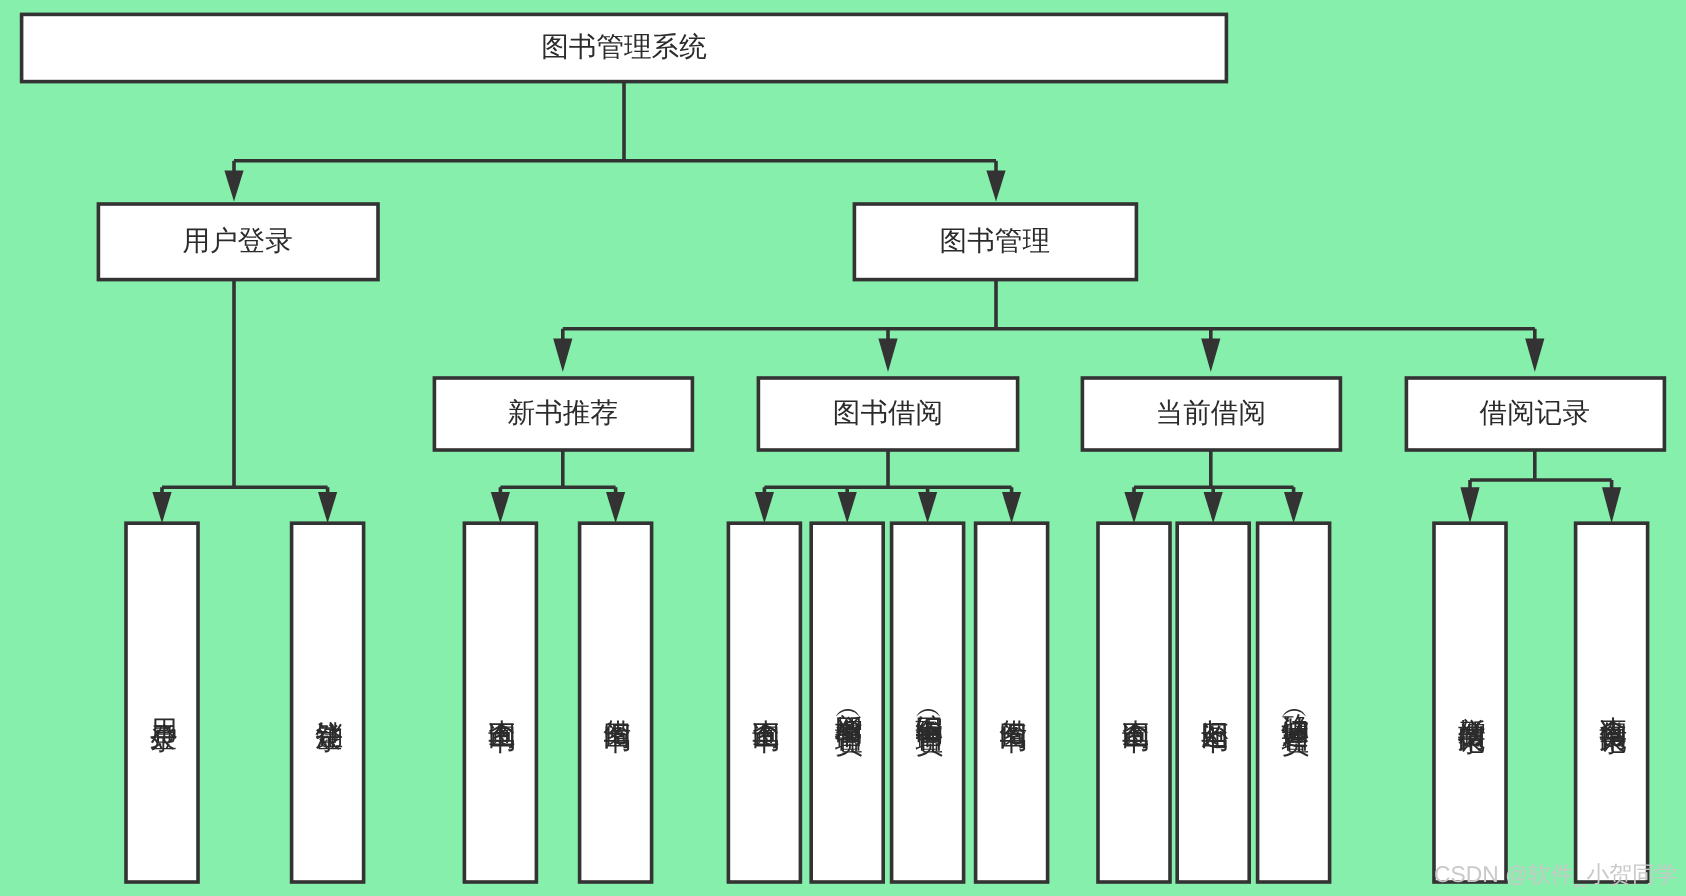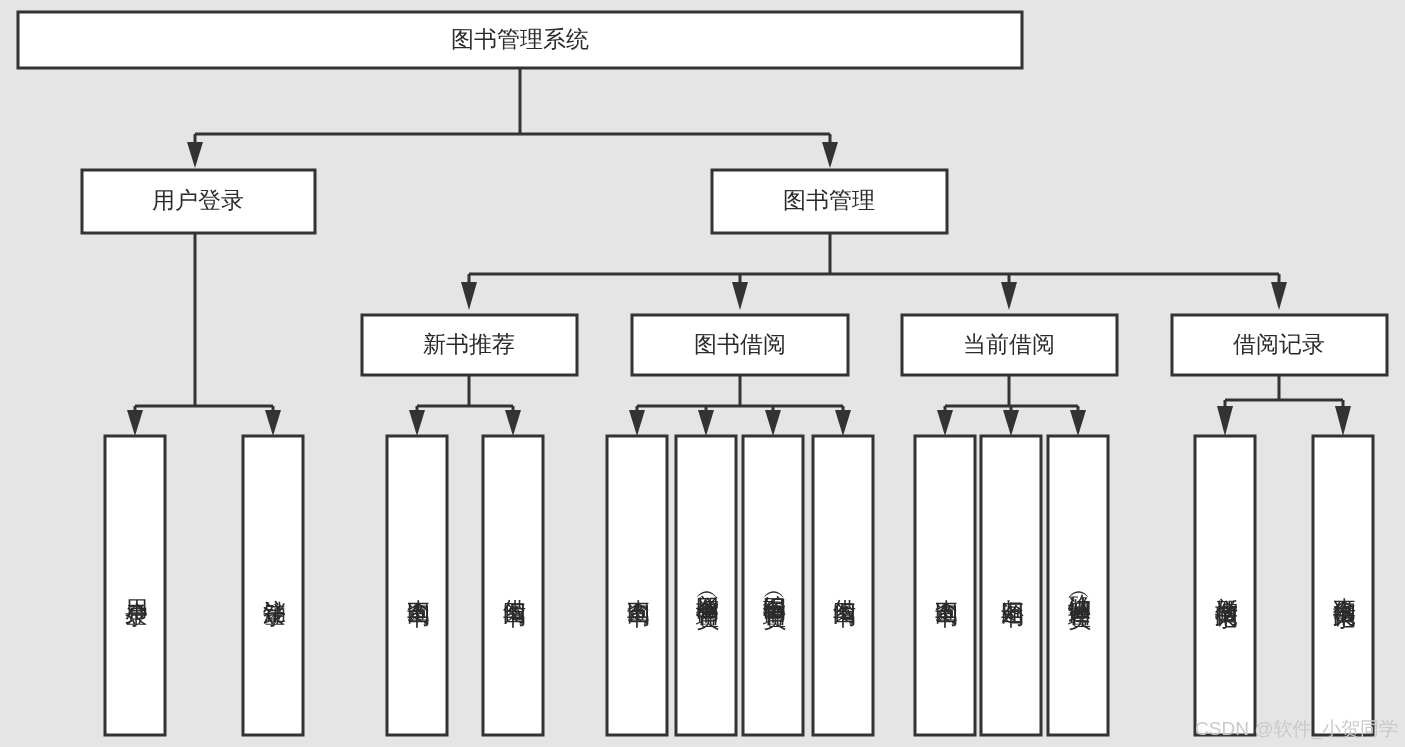--- a/index.html
+++ b/index.html
@@ -7,21 +7,21 @@
     padding: 0;
     background: #ffffff;
   }
   body {
     font-family: "Liberation Sans", "DejaVu Sans", sans-serif;
   }
   #diagram-root {
     position: relative;
     width: 1405px;
     height: 747px;
-    background: #e5e5e5;
+    background: #86efac;
     overflow: hidden;
   }
   svg.flow {
     position: absolute;
     left: 0;
     top: 0;
     width: 1405px;
     height: 747px;
   }
   .node-rect {

